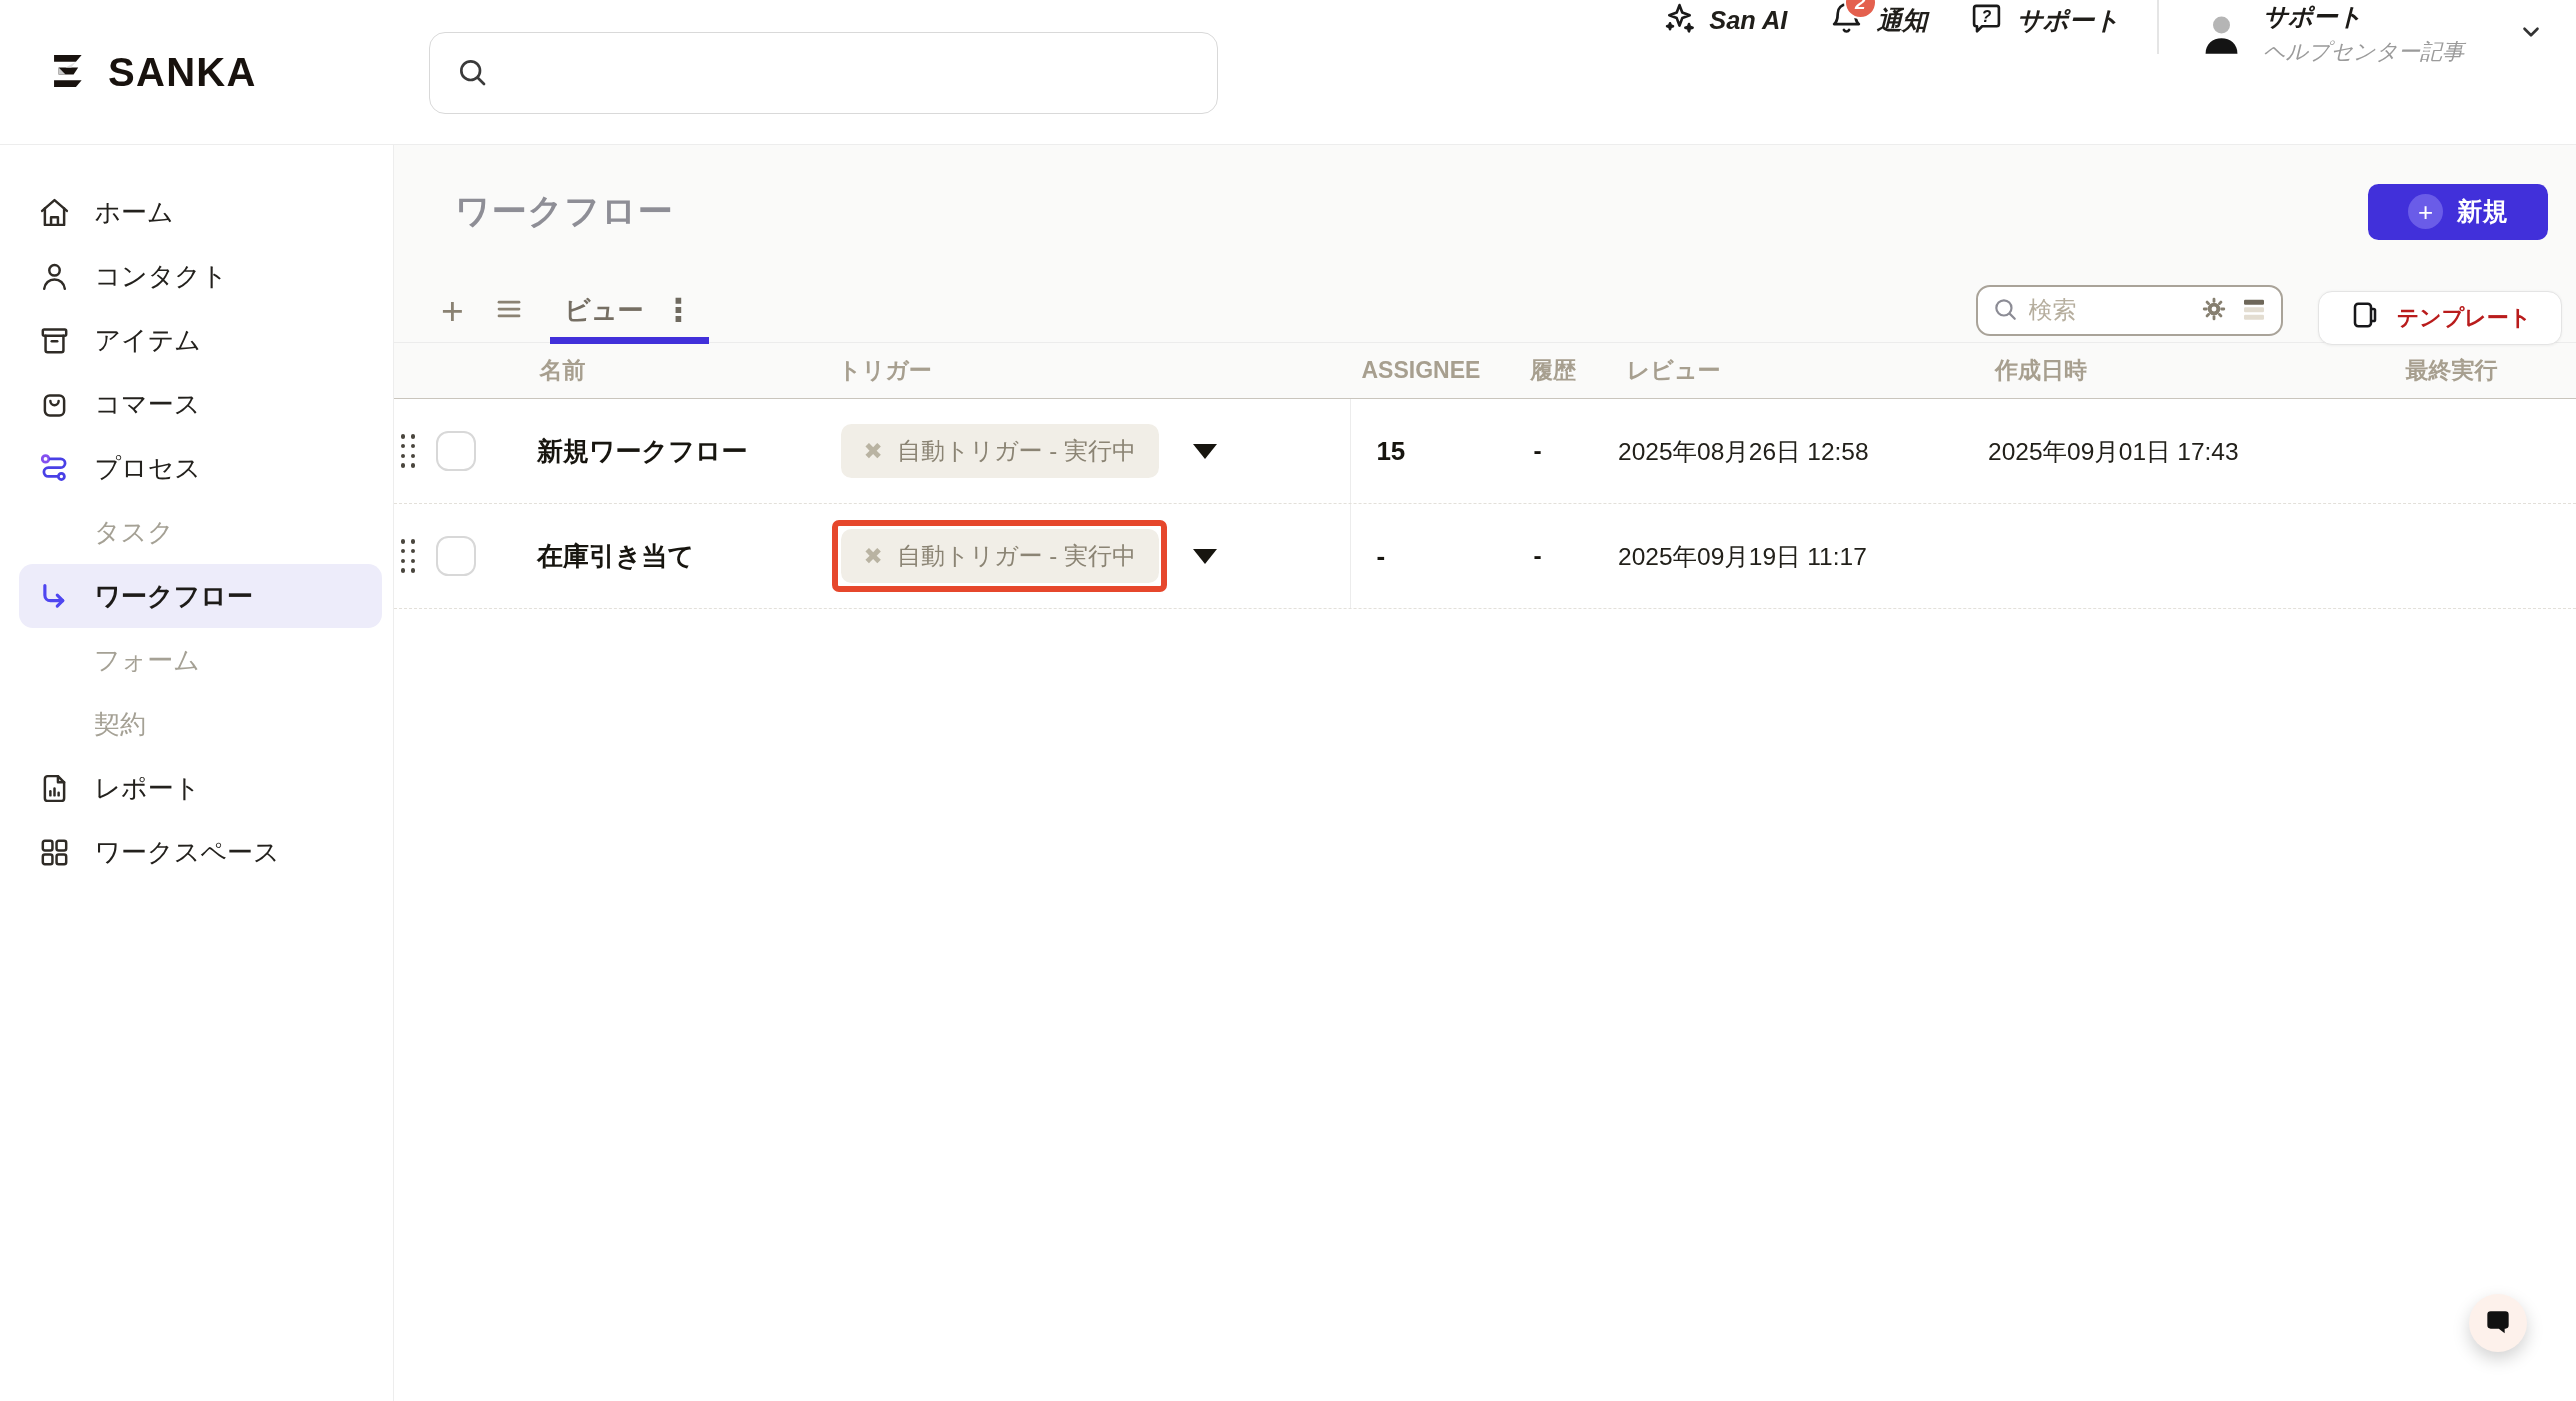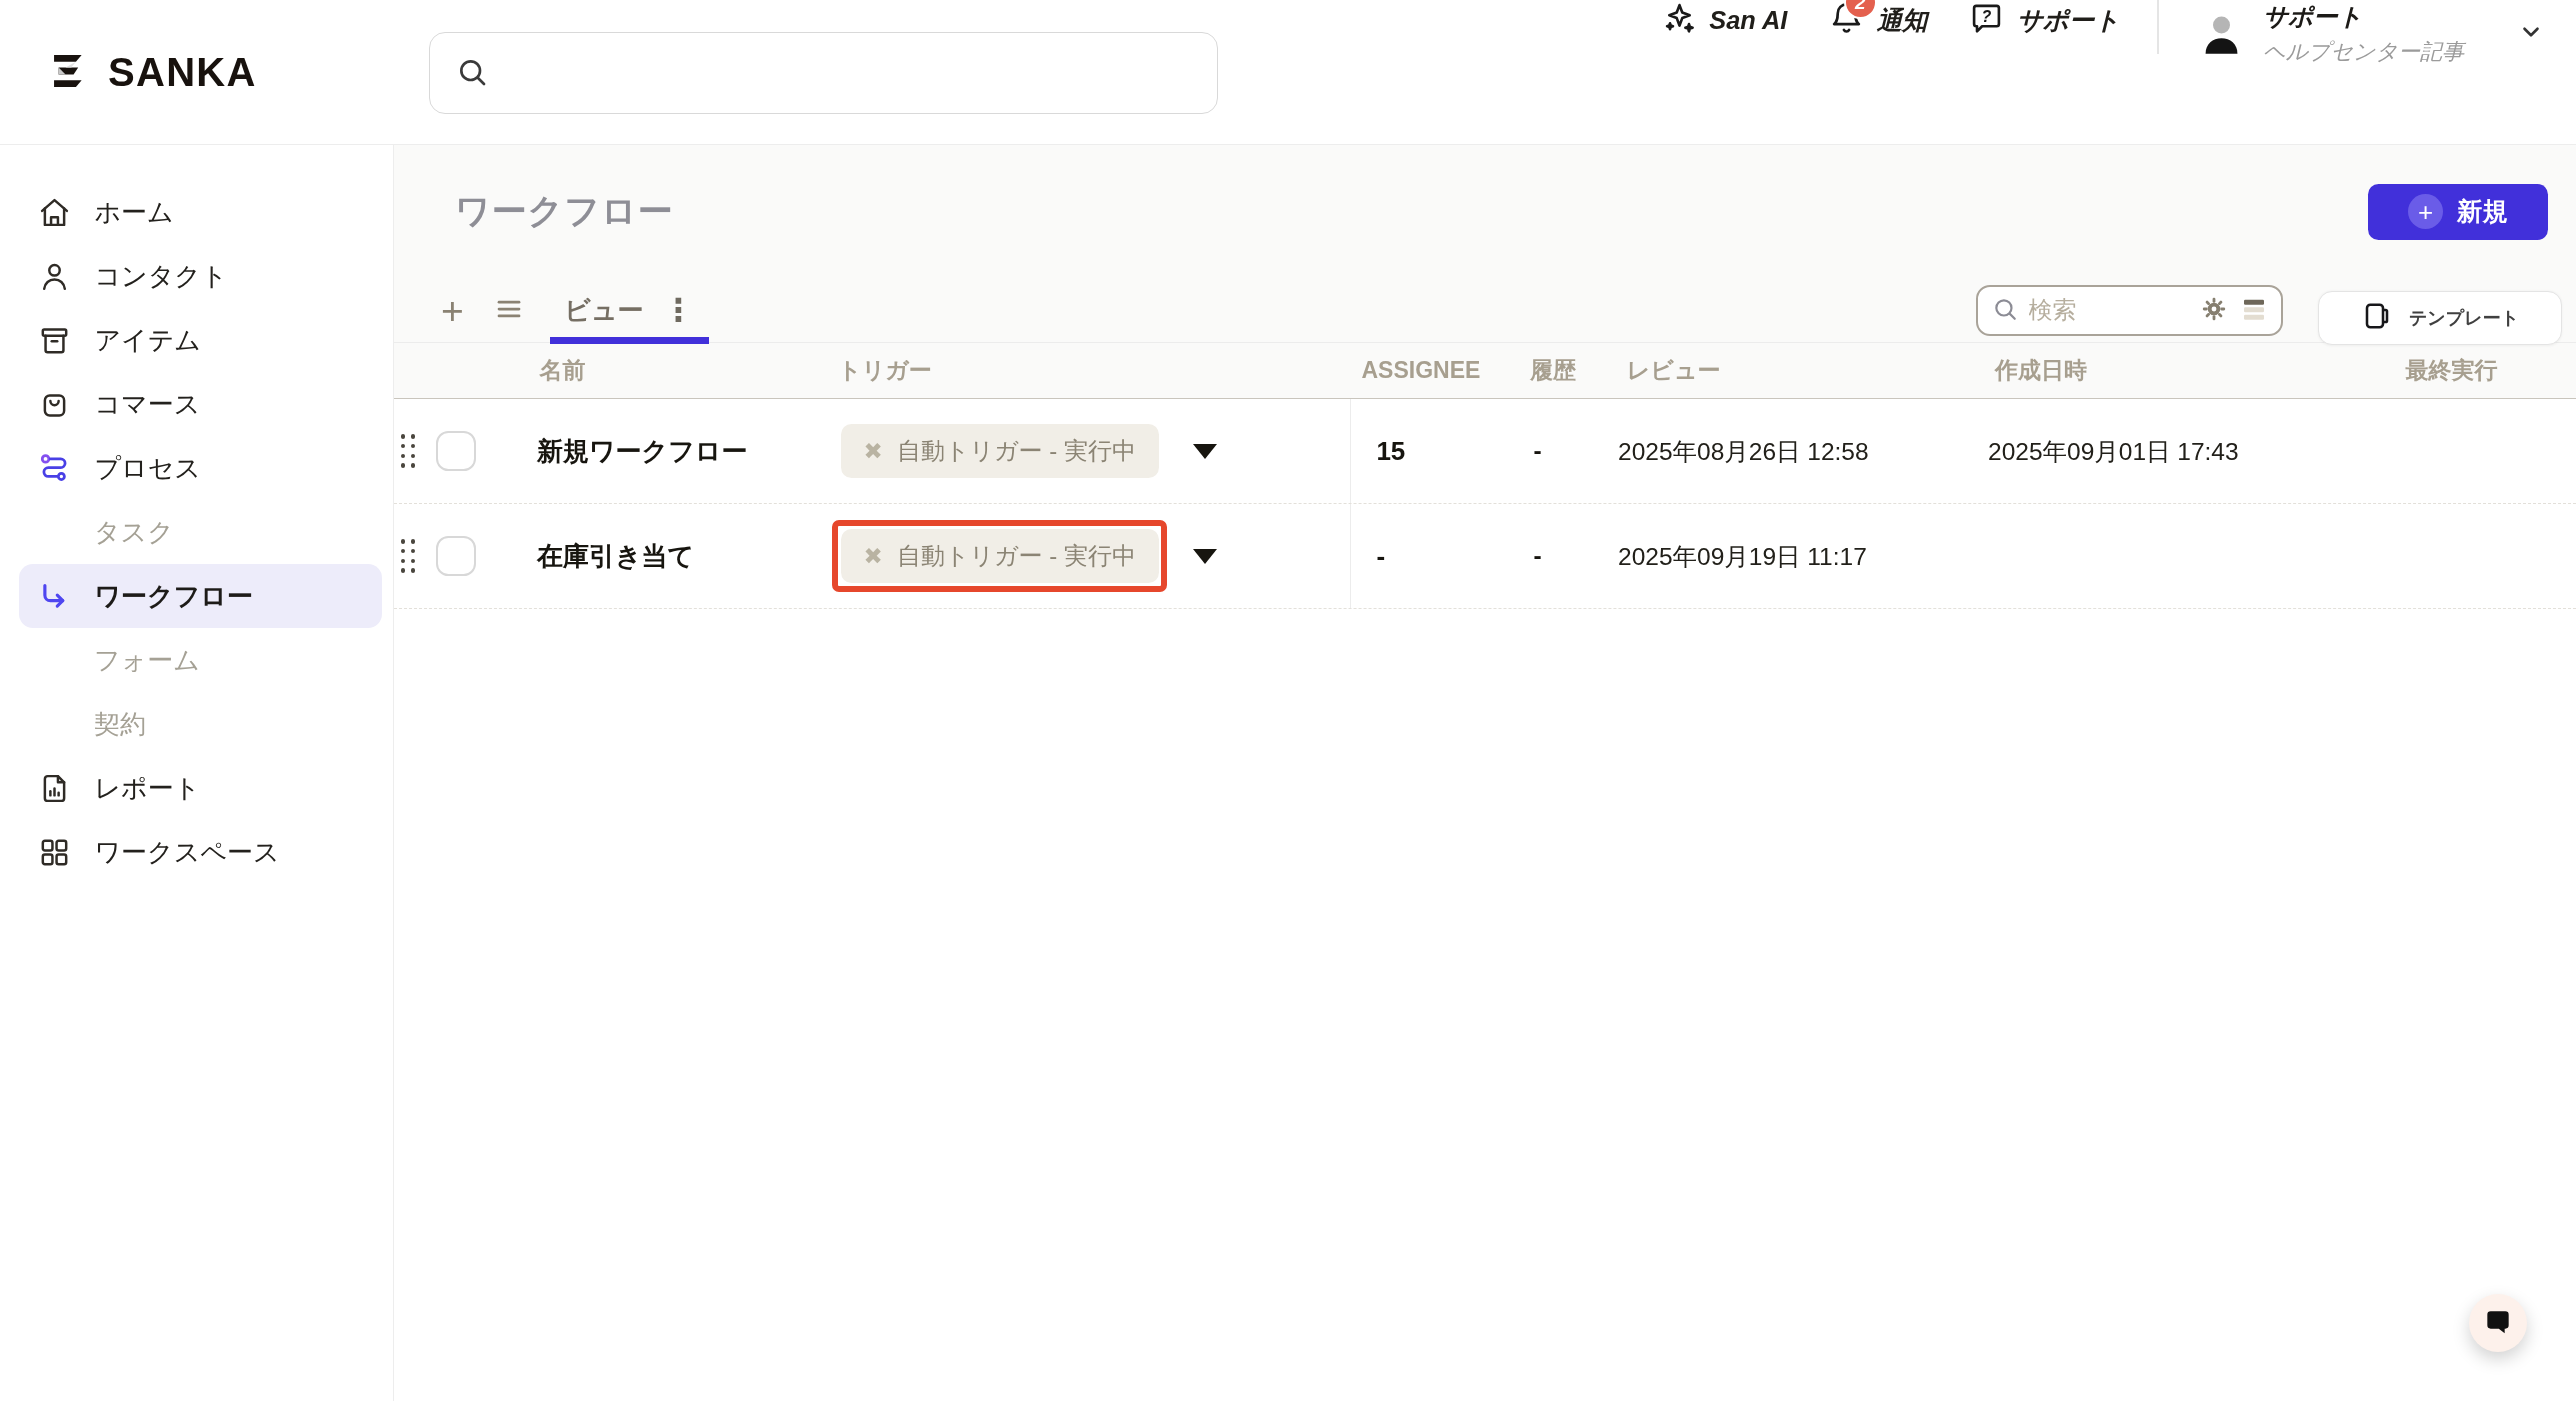--- a/index.html
+++ b/index.html
@@ -62,22 +62,22 @@
 .view-tab { position:relative; height:100%; display:flex; align-items:center; gap:19px; padding:0 10.5px; cursor:pointer; }
 .view-label { font-size:26px; font-weight:700; color:#756e63; }
 .kebab { font-size:32px; font-weight:700; color:#6f6a60; }
 .tab-underline { position:absolute; left:-3.5px; right:-3.5px; bottom:-1.8px; height:7px; background:#4130da; }
 .toolbar-right { margin-left:auto; display:flex; align-items:center; gap:35px;padding-left:40px; }
 .mini-search { width:307px; height:51px; border:2.2px solid #a9a399; border-radius:14px; background:#fff;
   display:flex; align-items:center; gap:10.5px; padding:0 12.3px 0 14px; }
 .mini-search input { flex:1; min-width:0; border:none; outline:none; font-size:24px; color:#555; background:transparent; }
 .mini-search input::placeholder { color:#b6ae9e; }
 .template-btn { width:244px; height:54px; background:#fff; border:1.8px solid #e4e4e4; border-radius:14px;
-  display:flex; align-items:center; justify-content:center; gap:16px; font-size:18px; font-weight:700;
-  color:#404040; box-shadow:0 0.9px 2.6px rgba(0,0,0,.05); cursor:pointer;margin-top:16px; }
+  display:flex; align-items:center; justify-content:center; gap:16px; font-size:22px; font-weight:700;
+  color:#b91c1c; box-shadow:0 0.9px 2.6px rgba(0,0,0,.05); cursor:pointer;margin-top:16px; }
 
 
 .grid { display:grid; grid-template-columns:40px 103px 295px 519px 179px 88px 370px 402px 186px; align-items:center; }
 .thead { height:56px; background:#fafaf9; border-bottom:1.8px solid #c9c5bd; }
 .th { font-size:23px; font-weight:600; color:#a79f8f; white-space:nowrap; }
 .th.c2{padding-left:2.6px} .th.c3{padding-left:6.1px} .th.c4{padding-left:10.5px}
 .th.c6{padding-left:8.8px} .th.c7{padding-left:7px} .th.c8{text-align:center; padding-right:63px}
 .row { height:105px; background:#fff; border-bottom:1.8px dashed #e3e0da; }
 .cell { display:flex; align-items:center; height:100%;text-align:center; }
 .drag { display:grid; grid-template-columns:repeat(2,4.4px); grid-auto-rows:4.4px; gap:5.3px 5.3px; margin-left:7px; cursor:grab; }

